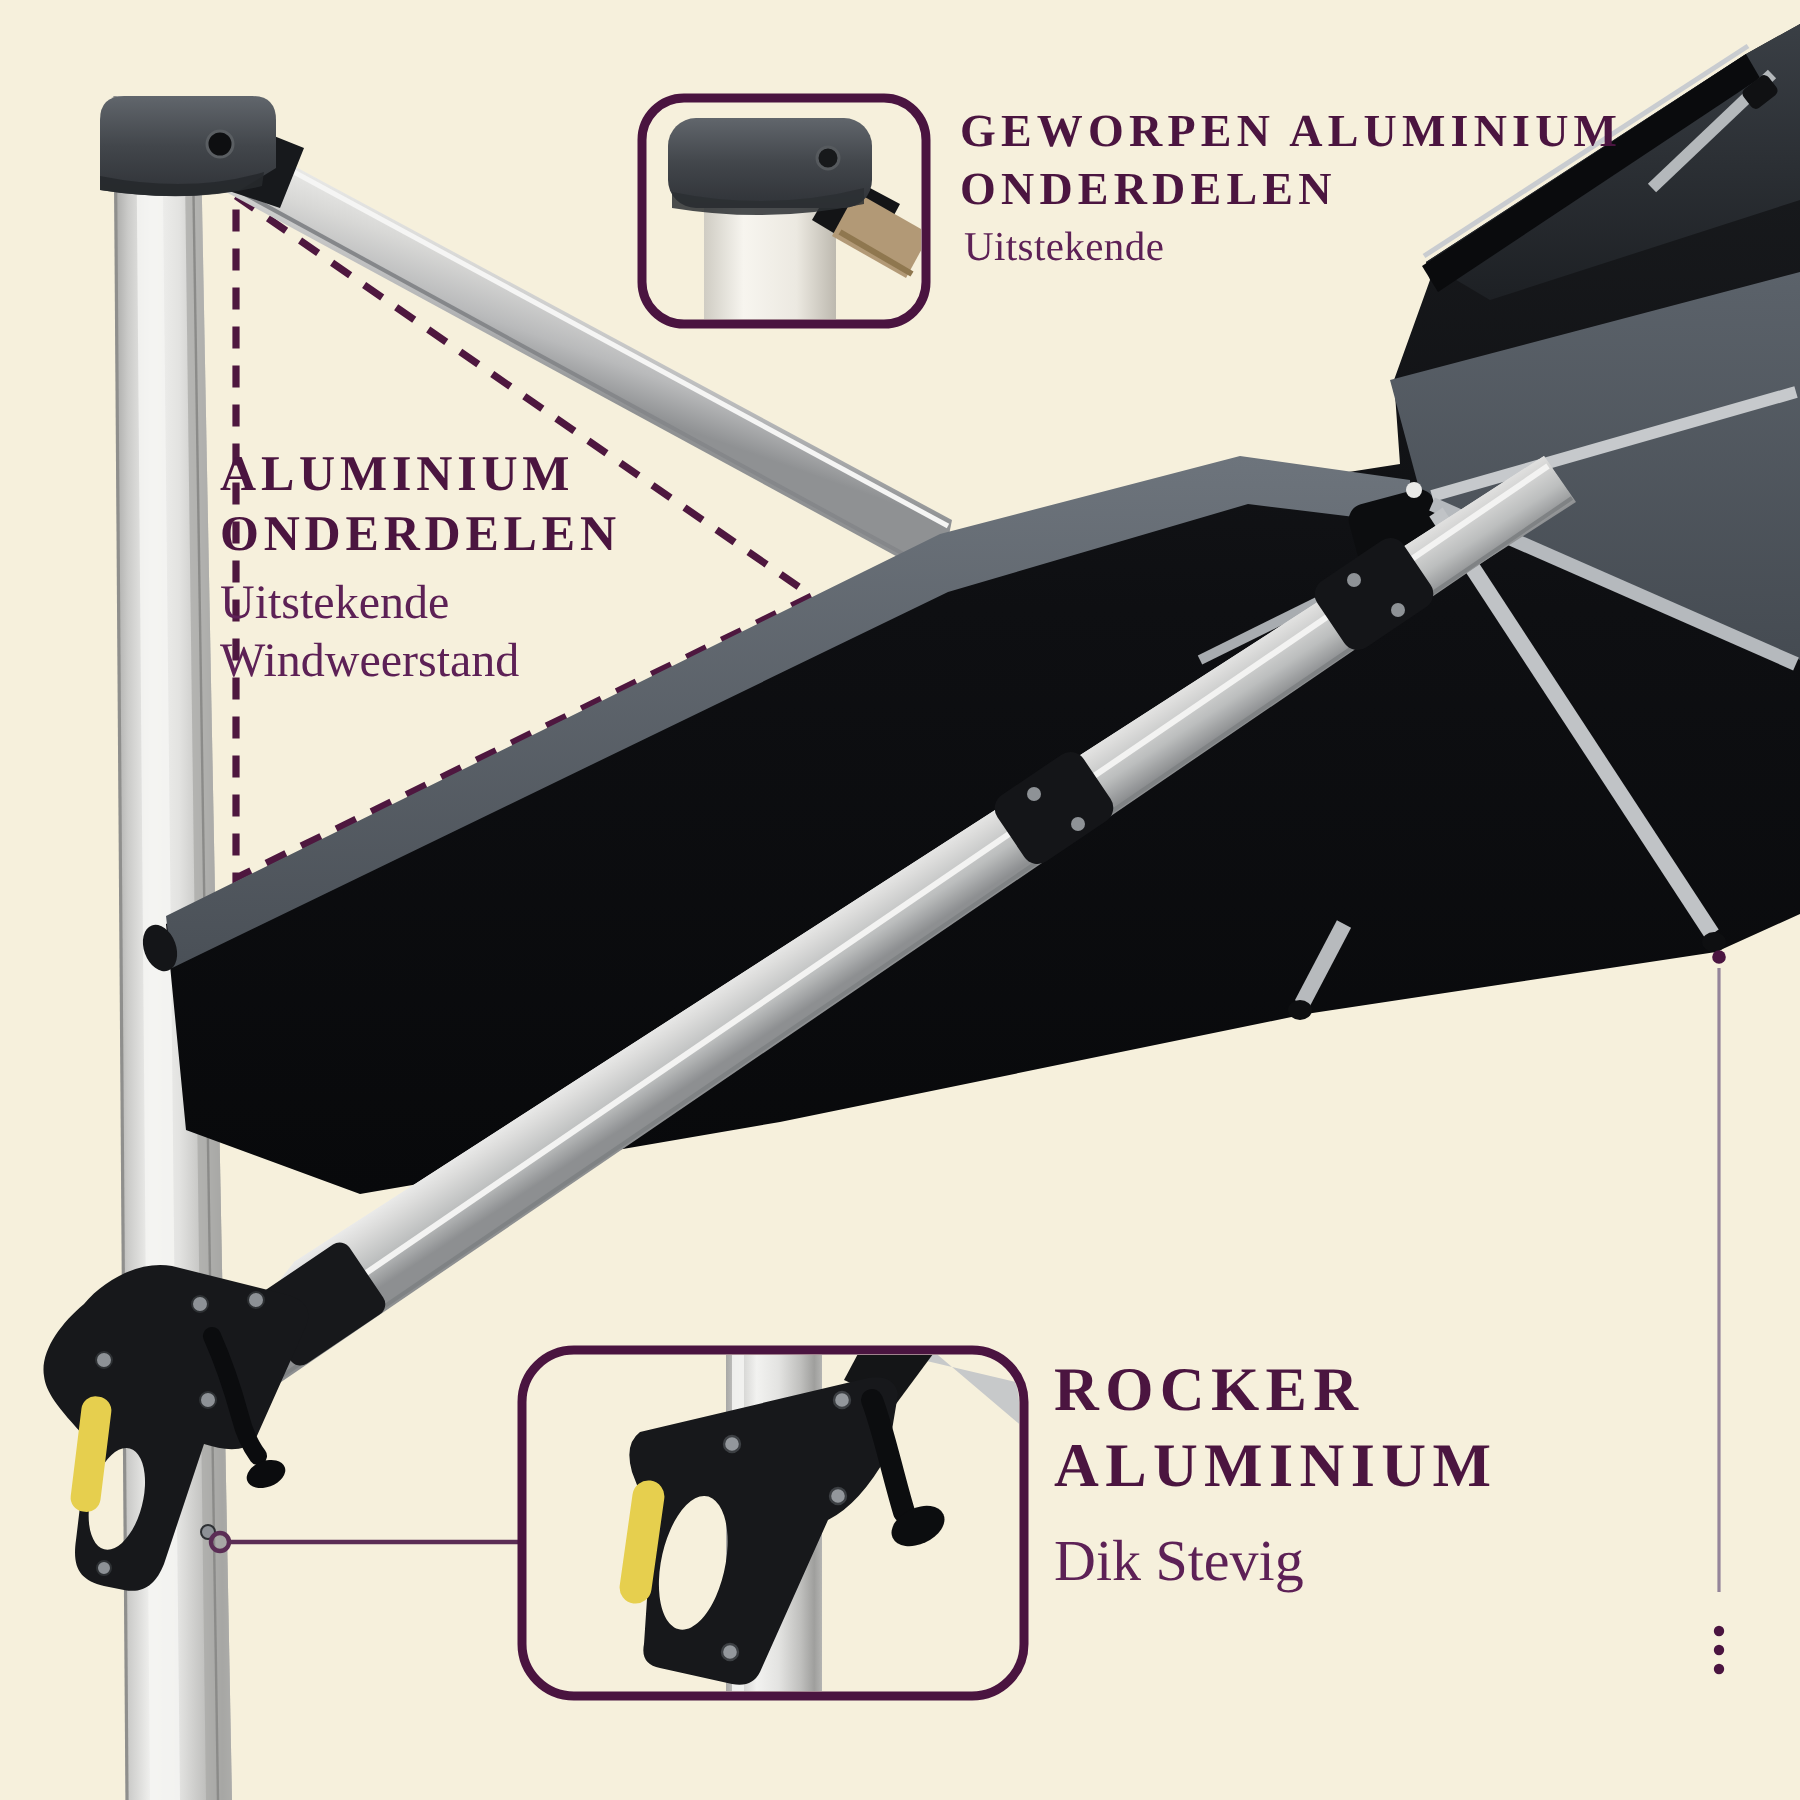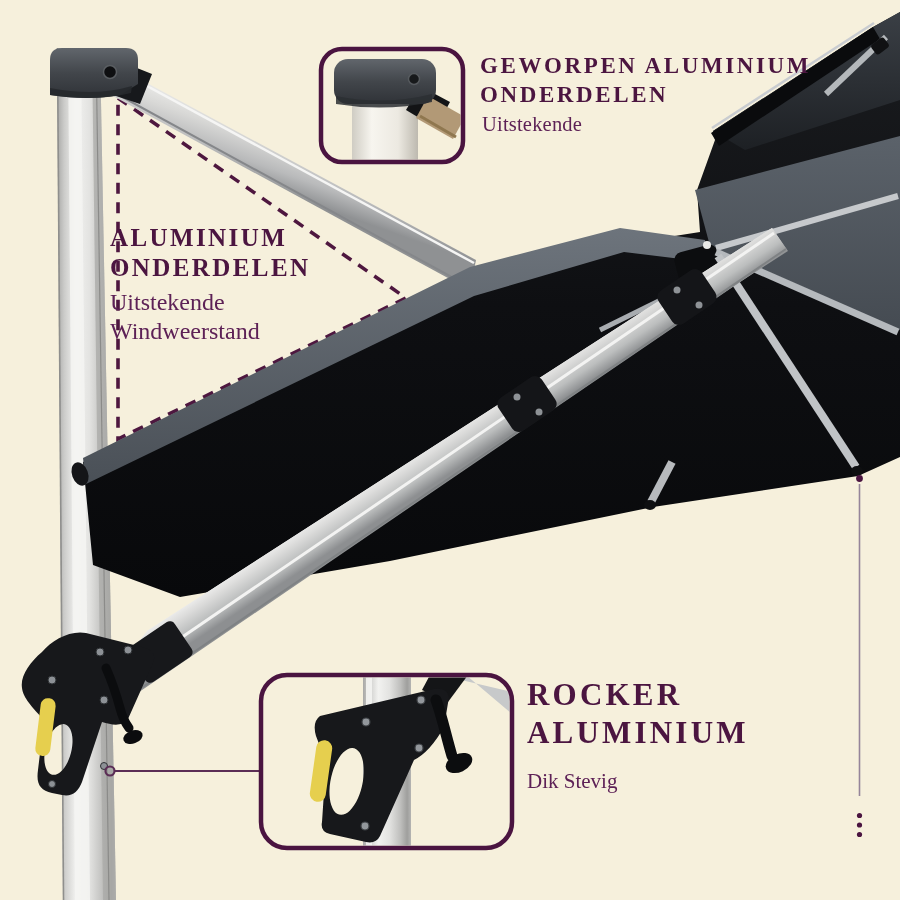--- a/index.html
+++ b/index.html
@@ -8,21 +8,21 @@
   .stage svg{position:absolute;left:0;top:0;}
   .label{position:absolute;white-space:nowrap;}
   .label span{display:block;}
   .headline{font-weight:800;color:#4b1540;}
   .sub{font-weight:400;color:#5d2156;}
   #cast-title{left:480px;top:51px;font-size:23px;line-height:29px;letter-spacing:2.6px;}
   #cast-sub{left:482px;top:113px;font-size:20.5px;line-height:22.5px;letter-spacing:.2px;}
   #tri-title{left:110px;top:223px;font-size:25px;line-height:30px;letter-spacing:2.4px;}
   #tri-sub{left:110px;top:288px;font-size:24px;line-height:29px;}
   #rocker-title{left:527px;top:676px;font-size:31px;line-height:38px;letter-spacing:3.2px;}
-  #rocker-sub{left:527px;top:764px;font-size:21px;line-height:34px;}
+  #rocker-sub{left:527px;top:764px;font-size:29px;line-height:34px;}
 </style>
 </head>
 <body>
 
 <div class="stage">
 <svg width="900" height="900" viewBox="0 0 900 900">
   <defs>
     <linearGradient id="poleGrad" x1="0" y1="0" x2="1" y2="0">
       <stop offset="0" stop-color="#a8a8a6"></stop>
           <stop offset=".12" stop-color="#cbcbc9"></stop>

